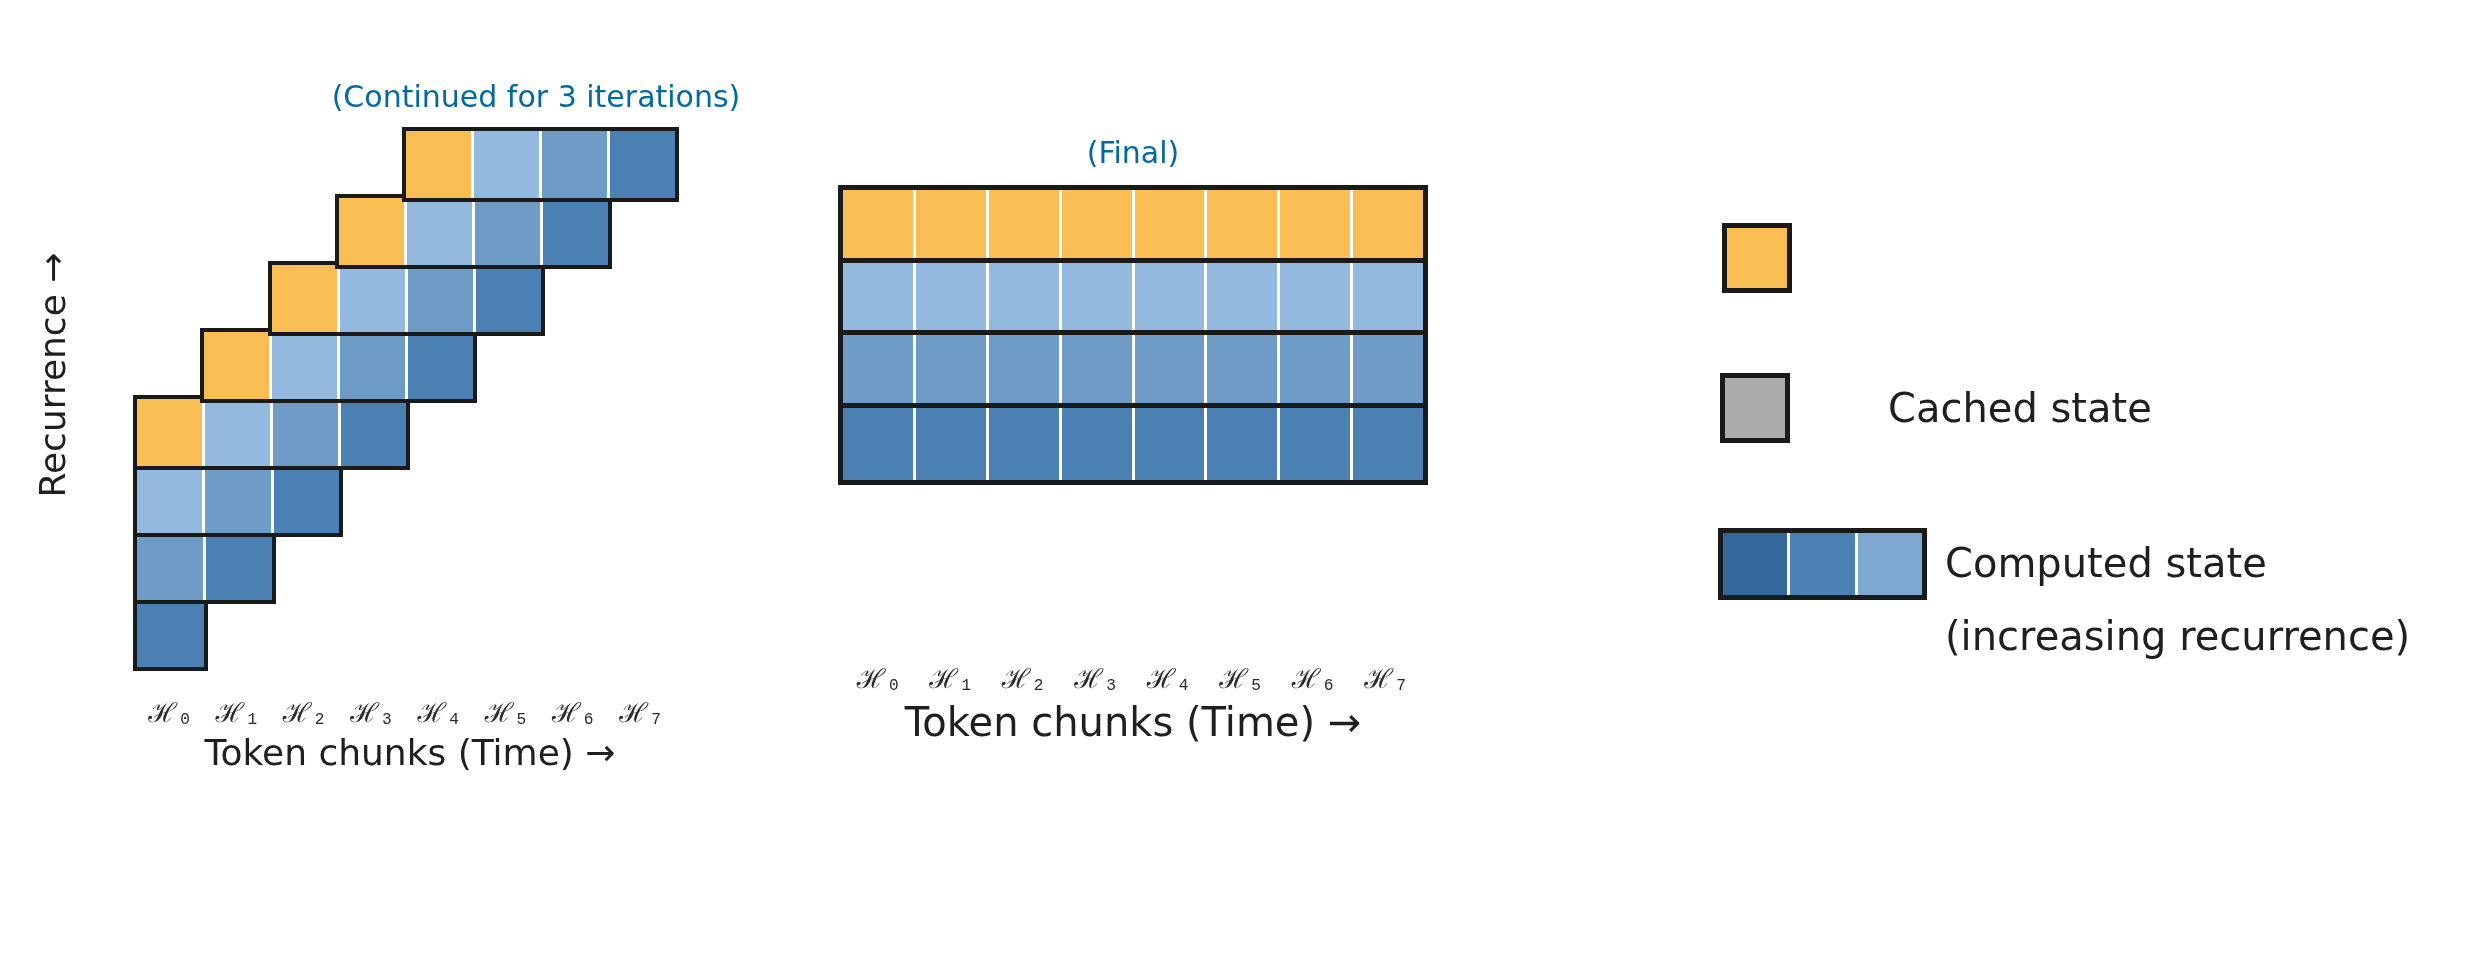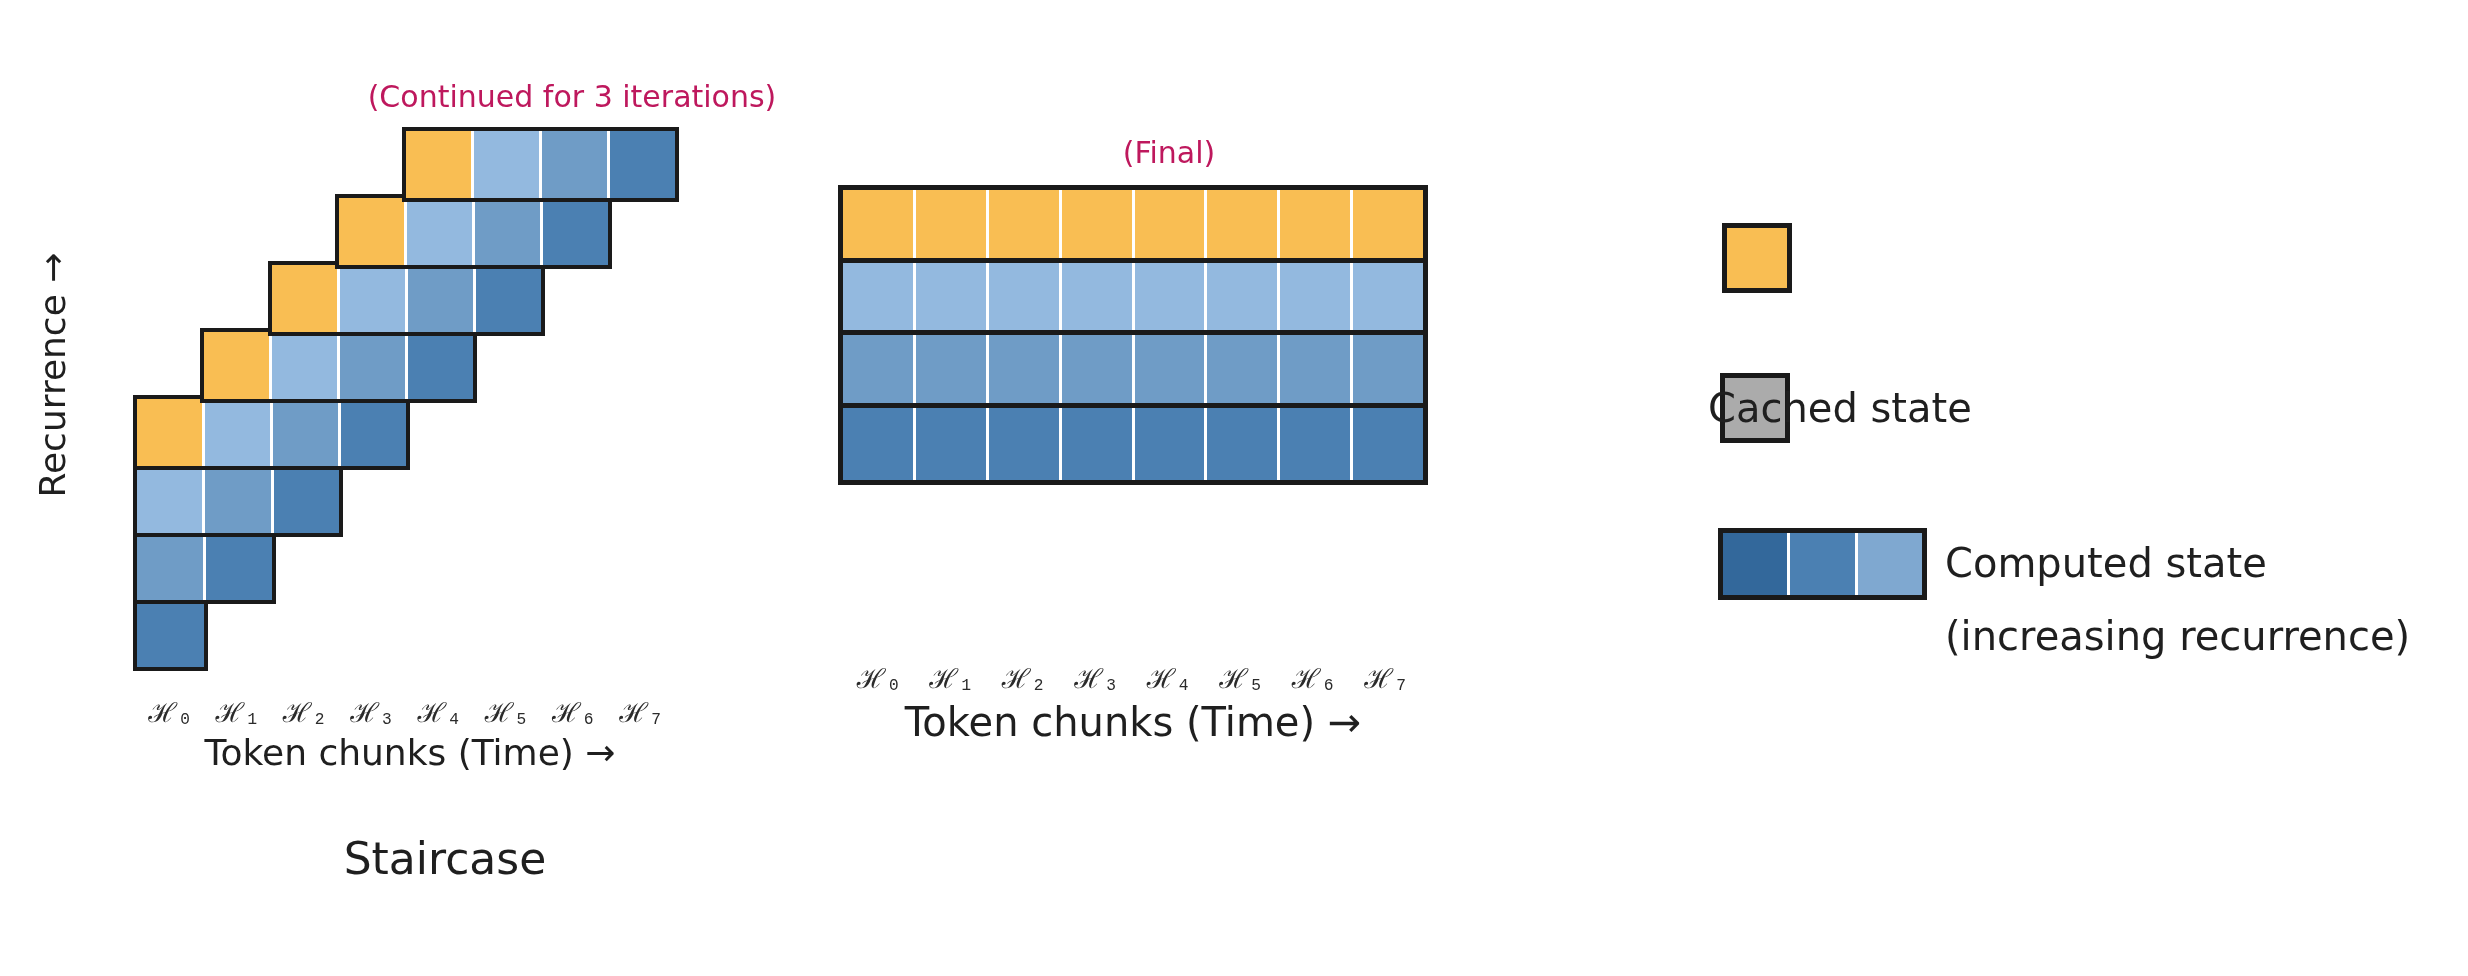--- a/index.html
+++ b/index.html
@@ -15,21 +15,21 @@
   
   .dg-row{
     position:absolute;box-sizing:border-box;border:4px solid #1a1a1a;
     background:#ffffff;display:flex;align-items:stretch;
   }
   .dg-row.thick{border-width:5px;}
   .dg-cell{flex:1 1 0;}
   .dg-cell + .dg-cell{border-left:3px solid #ffffff;box-sizing:border-box;}
 
   
-  .annot{font-size:30px;color:#be185d;margin-left:36px;}
+  .annot{font-size:30px;color:#0369a1;}
   .chunk-label{font-size:27px;color:#2b2b2b;font-family:Liberation Mono, monospace;}
   .axis-label{font-size:36px;color:#1f1f1f;}
   .axis-label-lg{font-size:40px;color:#1f1f1f;}
   .fig-title{font-size:44px;color:#1f1f1f;}
   .fig-title-lg{font-size:54px;color:#1f1f1f;}
   .y-axis{transform:translate(-50%,-50%) rotate(-90deg);transform-origin:center;}
 
   
   .legend-swatch{
     position:absolute;box-sizing:border-box;border:5px solid #1a1a1a;
@@ -97,21 +97,20 @@
       <span class="abs ctr chunk-label" style="left: 305.25px; top: 711px;">ℋ₂</span>
       <span class="abs ctr chunk-label" style="left: 372.55px; top: 711px;">ℋ₃</span>
       <span class="abs ctr chunk-label" style="left: 439.85px; top: 711px;">ℋ₄</span>
       <span class="abs ctr chunk-label" style="left: 507.15px; top: 711px;">ℋ₅</span>
       <span class="abs ctr chunk-label" style="left: 574.45px; top: 711px;">ℋ₆</span>
       <span class="abs ctr chunk-label" style="left: 641.75px; top: 711px;">ℋ₇</span>
     </div>
 
   <div class="abs ctr axis-label" style="left:410px;top:752px;">Token chunks (Time) →</div>
 
-  <div class="abs ctr fig-title" style="left:445px;top:858px;">Staircase</div>
 
   <div class="abs ctr annot" style="left:1133px;top:152px;text-align:right;">(Final)</div>
 
   <div id="ladder-grid">
       <div class="dg-row thick" style="left: 838px; top: 185px; width: 590px; height: 82.5px;">
         <div class="dg-cell" style="background: rgb(249, 190, 83);"></div>
         <div class="dg-cell" style="background: rgb(249, 190, 83);"></div>
         <div class="dg-cell" style="background: rgb(249, 190, 83);"></div>
         <div class="dg-cell" style="background: rgb(249, 190, 83);"></div>
         <div class="dg-cell" style="background: rgb(249, 190, 83);"></div>
@@ -165,21 +164,21 @@
   <div class="abs ctr axis-label-lg" style="left:1133px;top:722px;">Token chunks (Time) →</div>
 
 
   <div class="legend-swatch" id="legend-swatch-0" style="left:1722px;top:223px;width:70px;height:70px;">
       <div class="dg-cell" style="background: rgb(249, 190, 83);"></div>
     </div>
 
   <div class="legend-swatch" id="legend-swatch-1" style="left:1720px;top:373px;width:70px;height:70px;">
       <div class="dg-cell" style="background: rgb(171, 171, 171);"></div>
     </div>
-  <div class="abs vctr legend-label" style="left:1708px;top:408px;text-align:right;">Cached state</div>
+  <div class="abs vctr legend-label" style="left:1888px;top:408px;text-align:right;">Cached state</div>
 
   <div class="legend-swatch" id="legend-swatch-2" style="left:1718px;top:528px;width:209px;height:72px;">
       <div class="dg-cell" style="background: rgb(51, 104, 155);"></div>
       <div class="dg-cell" style="background: rgb(75, 128, 178);"></div>
       <div class="dg-cell" style="background: rgb(127, 168, 208);"></div>
     </div>
   <div class="abs vctr legend-label" style="left:1945px;top:636px;">(increasing recurrence)</div>
   <div class="abs vctr legend-label" style="left:1945px;top:563px;">Computed state</div>
 
 </div>

